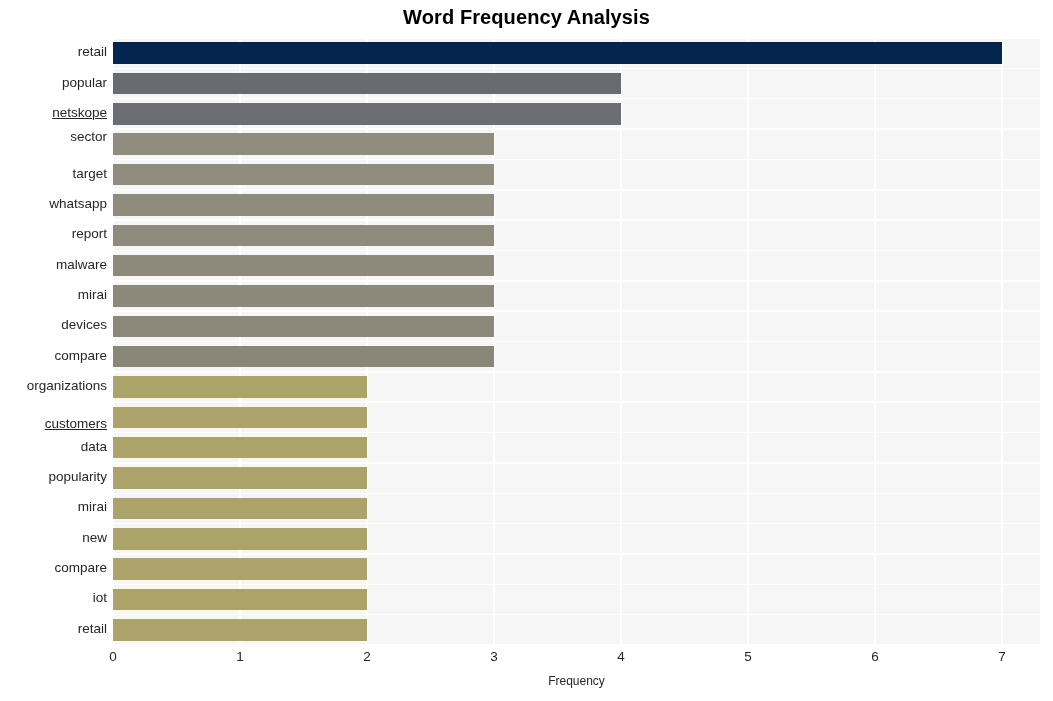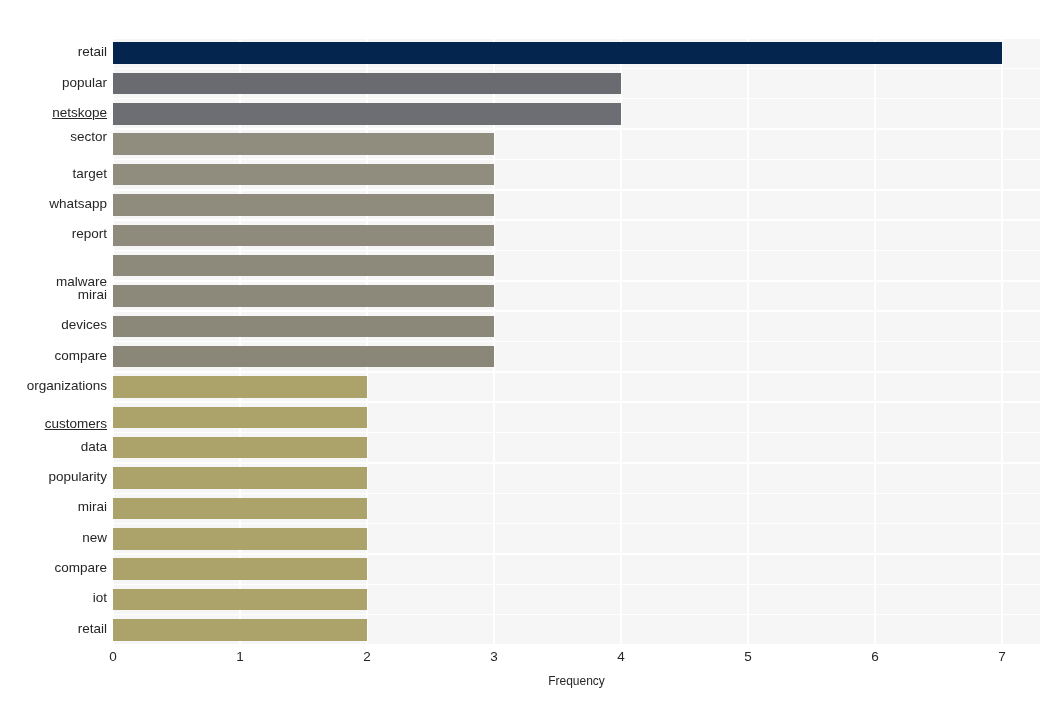--- a/index.html
+++ b/index.html
@@ -105,30 +105,31 @@
     text-align: center;
     font-size: 12px;
     color: #262626;
   }
 </style>
 </head>
 <body>
 
 <div id="figure">
 
+  <div id="chart-title">Word Frequency Analysis</div>
 
   <div id="ytick-col">
       <div class="ytick" style="top: 6.175px;">retail</div>
       <div class="ytick" style="top: 36.525px;">popular</div>
       <div class="ytick" style="top: 66.875px; text-decoration: underline;">netskope</div>
       <div class="ytick" style="top: 91px; margin-left: 28px;">sector</div>
       <div class="ytick" style="top: 127.575px;">target</div>
       <div class="ytick" style="top: 157.925px;">whatsapp</div>
       <div class="ytick" style="top: 188.275px;">report</div>
-      <div class="ytick" style="top: 236px;">malware</div>
+      <div class="ytick" style="top: 219px;">malware</div>
       <div class="ytick" style="top: 248.975px;">mirai</div>
       <div class="ytick" style="top: 279.325px;">devices</div>
       <div class="ytick" style="top: 309.675px;">compare</div>
       <div class="ytick" style="top: 340.025px;">organizations</div>
       <div class="ytick" style="top: 378px; text-decoration: underline;">customers</div>
       <div class="ytick" style="top: 400.725px;">data</div>
       <div class="ytick" style="top: 431.075px;">popularity</div>
       <div class="ytick" style="top: 461.425px;">mirai</div>
       <div class="ytick" style="top: 491.775px;">new</div>
       <div class="ytick" style="top: 522.125px;">compare</div>

